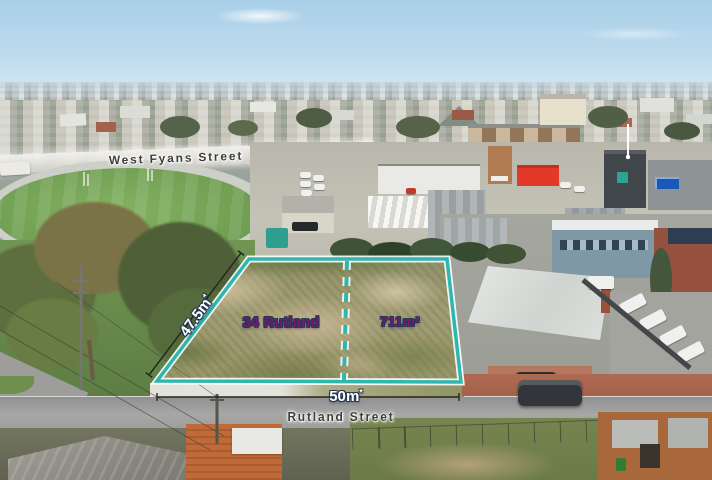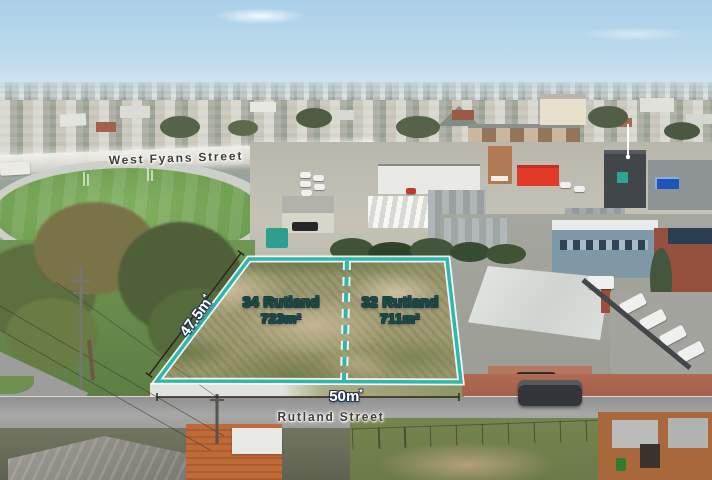--- a/index.html
+++ b/index.html
@@ -12,25 +12,26 @@
   html,body{margin:0;padding:0;background:#222;}
   #canvas{
     position:relative;width:712px;height:480px;overflow:hidden;
     font-family:"Liberation Sans",sans-serif;
     background:#9aa39b;
   }
   .abs{position:absolute;}
   .round{border-radius:50%;}
   
   .lot-label{
-    color:#14532d;font-weight:700;text-align:center;line-height:1.15;
+    color:#701a75;font-weight:700;text-align:center;line-height:1.15;
     letter-spacing:.3px;
     text-shadow:-1px -1px 0 var(--outline),1px -1px 0 var(--outline),
                 -1px 1px 0 var(--outline),1px 1px 0 var(--outline),
                 0 2px 3px rgba(18,32,58,.65);
+    margin-top:20px;
   }
   .lot-name{font-size:14.5px;}
   .lot-area{font-size:13.5px;}
   .dim-label{
     color:#fff;font-weight:700;font-size:15px;text-align:center;
     text-shadow:-1px -1px 0 var(--outline),1px -1px 0 var(--outline),
                 -1px 1px 0 var(--outline),1px 1px 0 var(--outline),
                 0 2px 3px rgba(18,32,58,.6);
   }
   .dim-label sup{font-size:9px;}
@@ -264,32 +265,30 @@
     <line x1="459" y1="393" x2="459" y2="401" stroke="#26261f" stroke-width="1.4"></line>
 
     <line x1="628" y1="124" x2="628" y2="155" stroke="#ffffff" stroke-width="2"></line>
     <circle cx="628" cy="157" r="2.2" fill="#ffffff"></circle>
   </svg>
 
   <div class="abs street-label" style="left:106px;top:151px;width:140px;z-index:50;transform:rotate(-2deg);">West Fyans Street</div>
 
   <div class="abs lot-label" style="left:219px;top:294px;width:124px;z-index:50;">
     <div class="lot-name">34 Rutland</div>
-    <div class="lot-area">723m²</div>
   </div>
 
   <div class="abs lot-label" style="left:338px;top:294px;width:124px;z-index:50;">
-    <div class="lot-name">32 Rutland</div>
     <div class="lot-area">711m²</div>
   </div>
 
   <div class="abs dim-label" style="left:160px;top:307px;width:72px;z-index:50;transform:rotate(-54deg);">
     <span>47.5m</span><sup>*</sup>
   </div>
 
   <div class="abs dim-label" style="left:316px;top:387px;width:60px;z-index:50;">
     <span>50m</span><sup>*</sup>
   </div>
 
-  <div class="abs street-label" style="left:261px;top:410px;width:140px;z-index:50;">Rutland Street</div>
+  <div class="abs street-label" style="left:271px;top:410px;width:140px;z-index:50;">Rutland Street</div>
 
 
 </div>
 
 </body></html>

